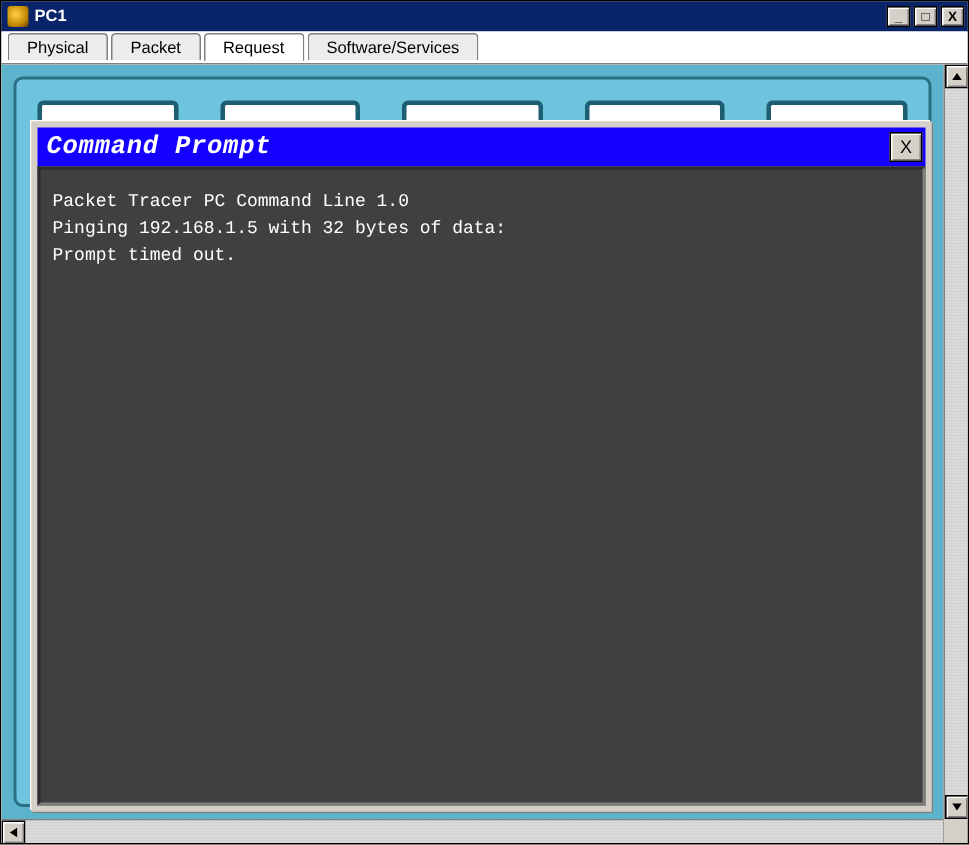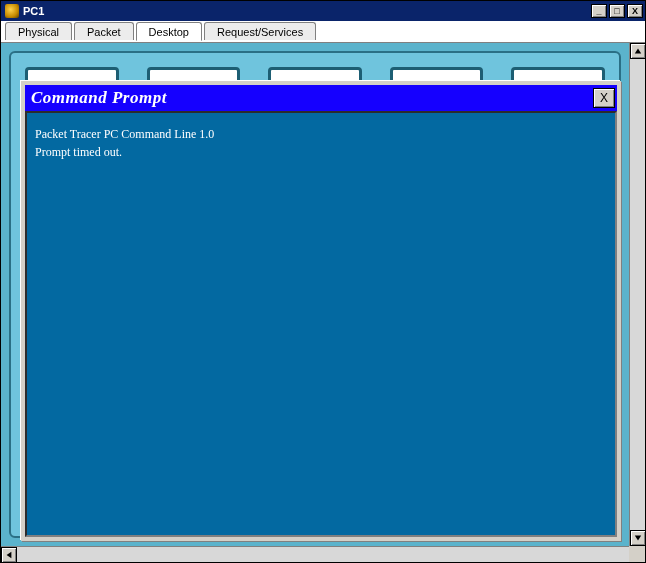--- a/index.html
+++ b/index.html
@@ -133,40 +133,40 @@
   }
   .cmd-header {
     height: 26px;
     background: #1500ff;
     display: flex; align-items: center;
     padding: 0 2px 0 6px;
   }
   .cmd-title {
     flex: 1;
     color: #fff;
-    font-family: Liberation Serif, serif;
+    font-family: Liberation Mono, monospace;
     font-weight: 900;
     font-style: italic;
     font-size: 17px;
     letter-spacing: 0.5px;
   }
   .cmd-close {
     width: 22px; height: 20px;
     background: #d4d0c8;
     border: 1px solid #000;
     box-shadow: inset 1px 1px 0 #fff, inset -1px -1px 0 #808080;
     display: flex; align-items: center; justify-content: center;
     font-size: 12px; font-family: Arial; color: #000;
     cursor: default;
   }
   .cmd-body {
     flex: 1;
-    background: #0369a1;
+    background: #404040;
     color: #fff;
-    font-family: Liberation Serif, serif;
+    font-family: Liberation Mono, monospace;
     font-size: 12px;
     line-height: 18px;
     padding: 12px 8px;
     border: 2px inset #808080;
     overflow: hidden;
     white-space: pre;
   }
   .cmd-line { display: block; }
 </style>
 </head>
@@ -188,42 +188,42 @@
           <span>X</span>
         </div>
     </div>
   </div>
 
   <div class="client">
 
     <div class="tabstrip">
       <div class="tab"><span>Physical</span></div>
       <div class="tab"><span>Packet</span></div>
-      <div class="tab active"><span>Desktop</span></div>
-      <div class="tab"><span>Request/Services</span></div>
+      <div class="tab active"><span>Request</span></div>
+      <div class="tab"><span>Software/Services</span></div>
     </div>
 
     <div class="desktop-area">
       <div class="desktop-inner">
         <div class="desk-icon"></div>
         <div class="desk-icon"></div>
         <div class="desk-icon"></div>
         <div class="desk-icon"></div>
         <div class="desk-icon"></div>
       </div>
     </div>
 
     <div class="cmd-window">
       <div class="cmd-header">
         <div class="cmd-title">Command Prompt</div>
         <div class="cmd-close">
             <span>X</span>
           </div>
       </div>
-      <div class="cmd-body"><span class="cmd-line">Packet Tracer PC Command Line 1.0</span><span class="cmd-line"></span><span class="cmd-line"></span><span class="cmd-line">Prompt timed out.</span></div>
+      <div class="cmd-body"><span class="cmd-line">Packet Tracer PC Command Line 1.0</span><span class="cmd-line"></span><span class="cmd-line">Pinging 192.168.1.5 with 32 bytes of data:</span><span class="cmd-line"></span><span class="cmd-line">Prompt timed out.</span></div>
     </div>
 
     <div class="vscroll">
       <div class="sbtn">
         <svg viewBox="0 0 10 10">
             <polygon points="5,2 9,8 1,8" fill="#000"></polygon>
           </svg>
       </div>
       <div class="strack"></div>
       <div class="sbtn">

